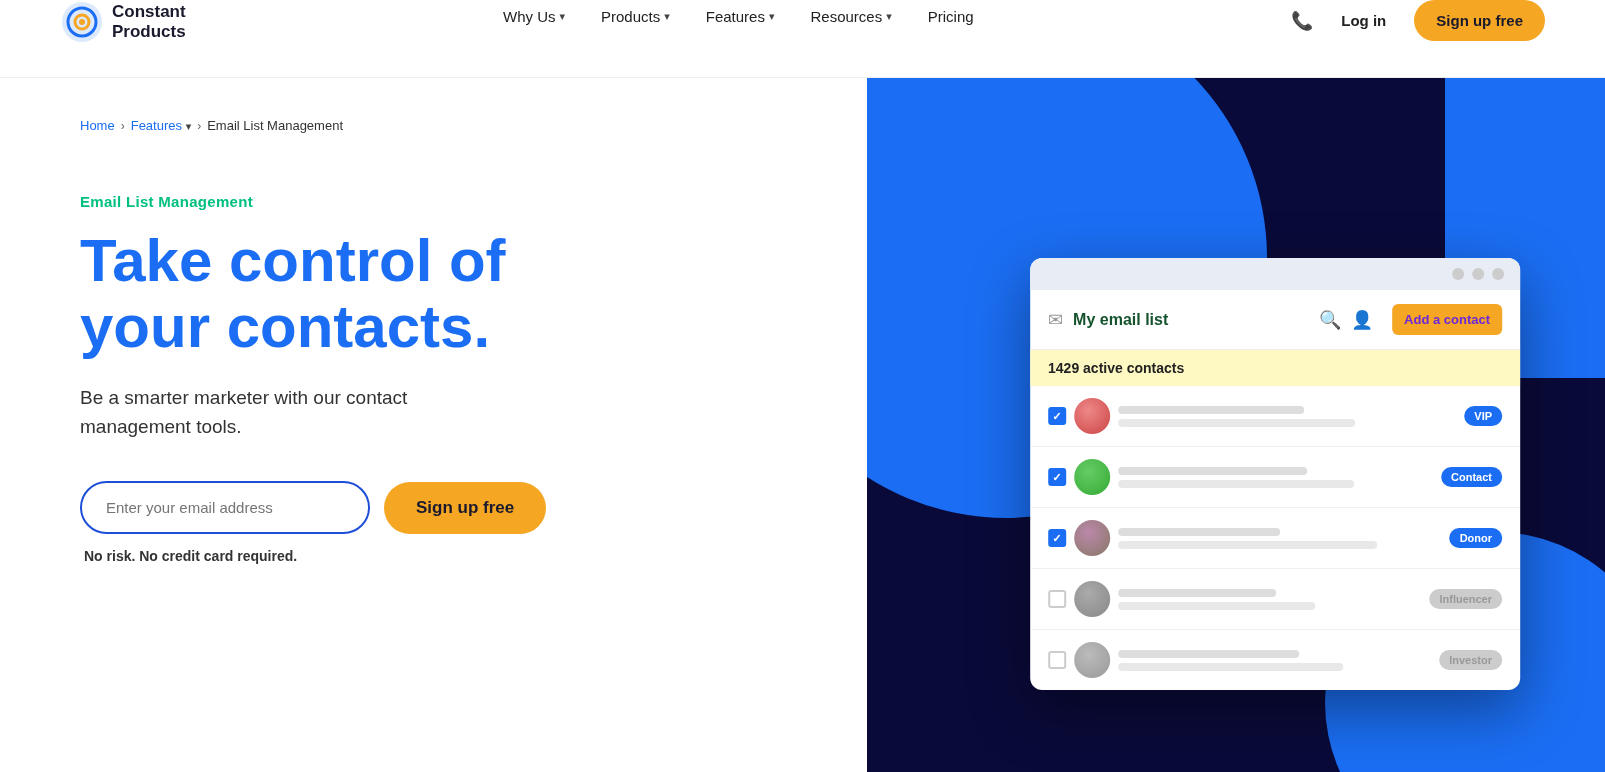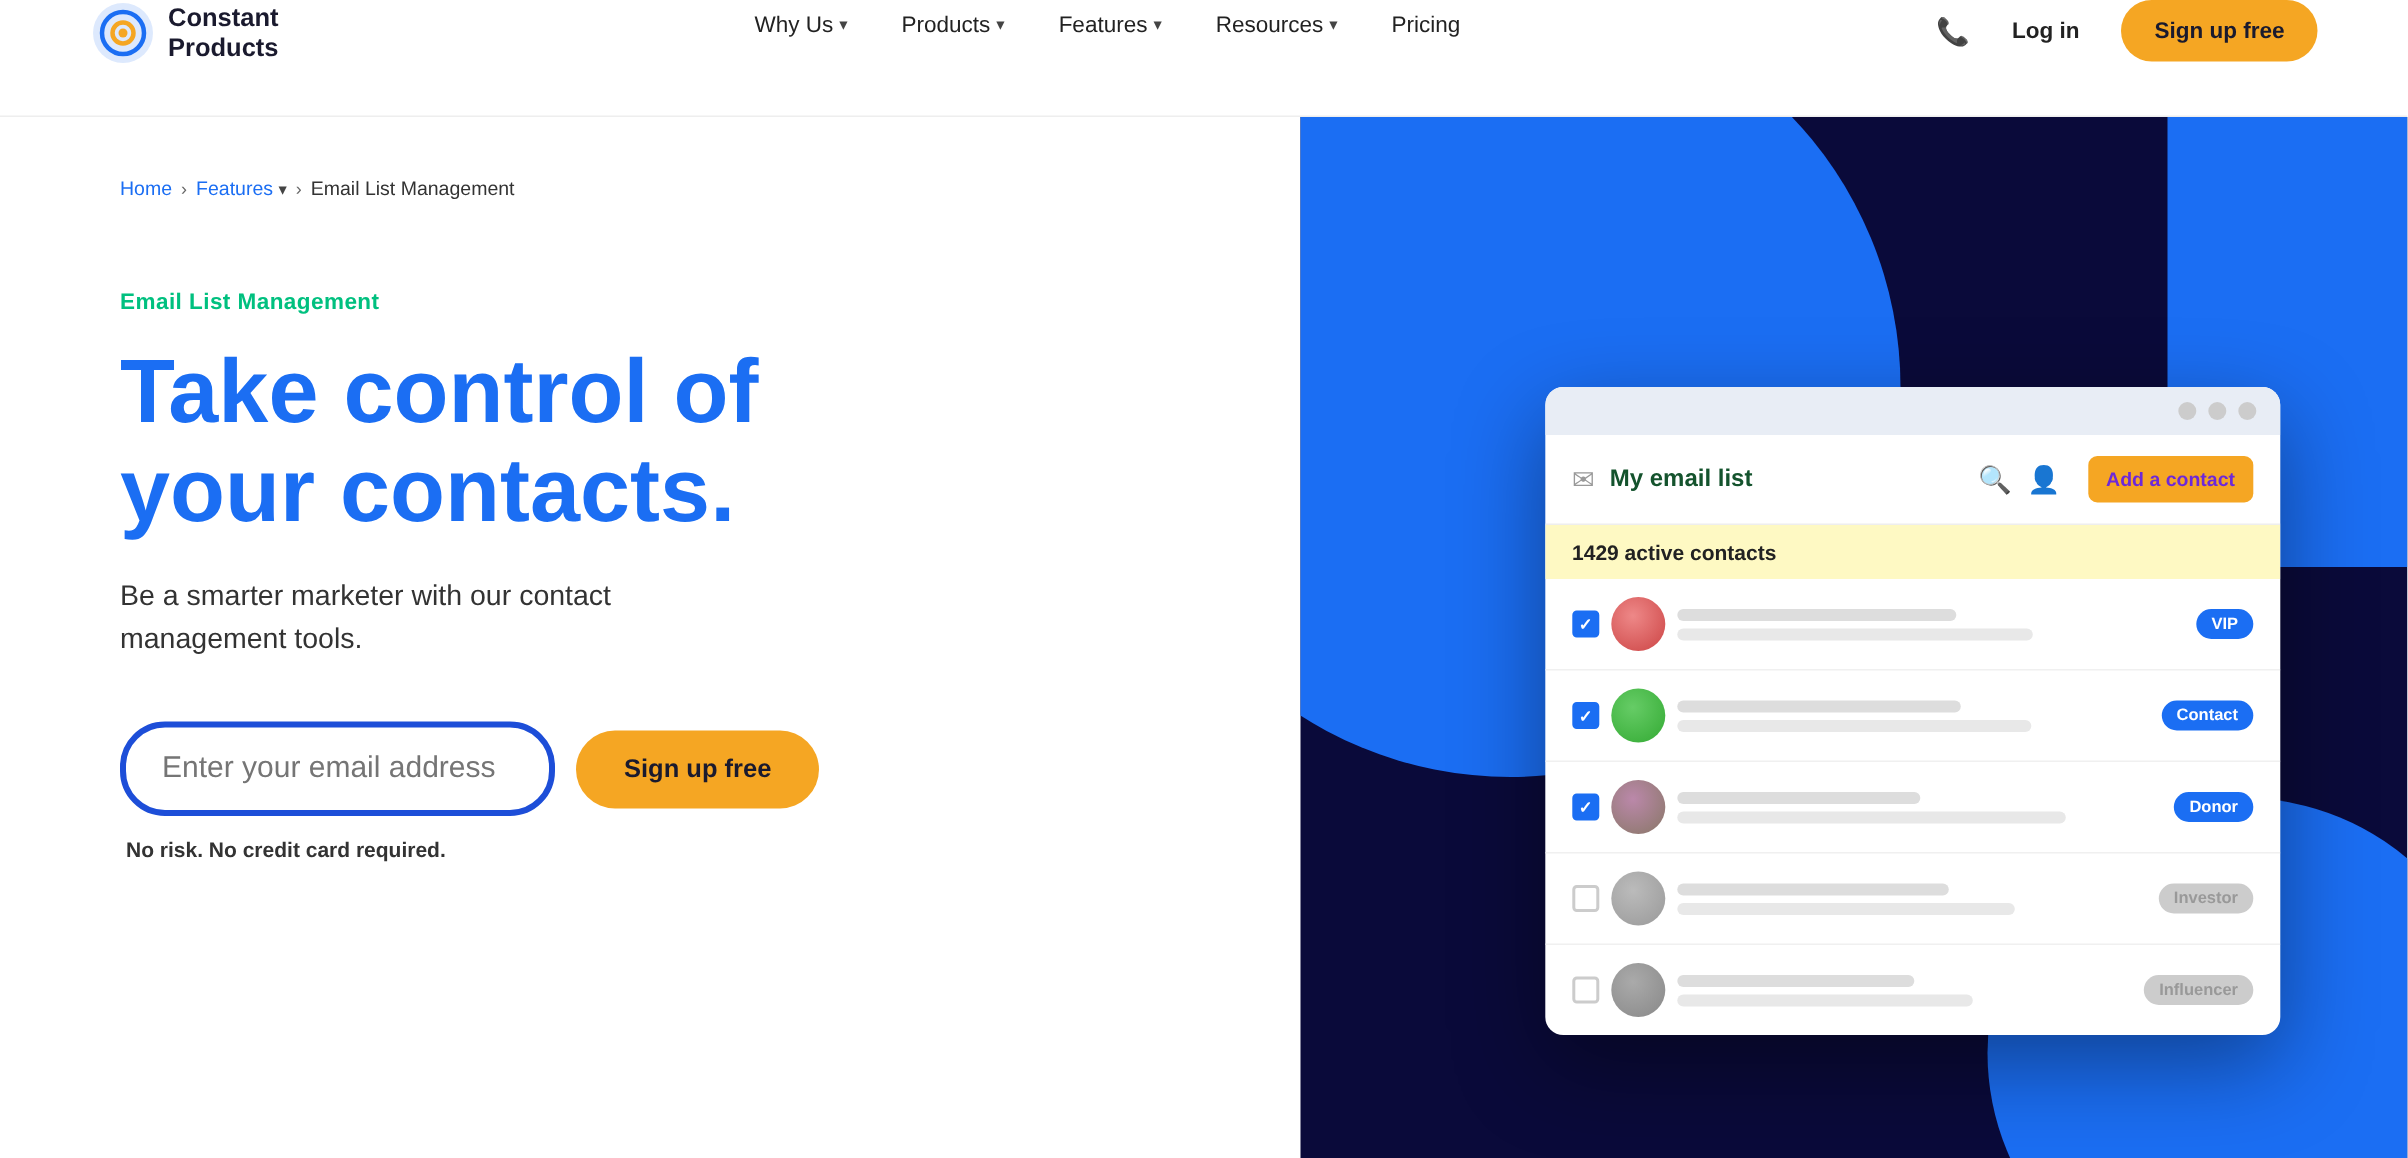--- a/index.html
+++ b/index.html
@@ -106,23 +106,23 @@
     }
 
     .cta-row {
       display: flex;
       align-items: center;
       gap: 14px;
       margin-bottom: 14px;
     }
     .email-input {
       padding: 16px 24px;
-      border: 4px solid #1d4ed8;
+      border: 2px solid #1d4ed8;
       border-radius: 30px;
-      font-size: 20px;
+      font-size: 15px;
       width: 290px;
       color: #0f766e;
       outline: none;
     }
     .signup-btn-main {
       background: #f5a623;
       color: #1a1a2e;
       font-weight: 700;
       font-size: 17px;
       padding: 16px 32px;
@@ -422,33 +422,33 @@
         <div class="avatar-circle av3"></div>
         <div class="contact-lines">
           <div class="line-short" style="width:50%"></div>
           <div class="line-long" style="width:80%"></div>
         </div>
         <span class="tag tag-donor">Donor</span>
       </div>
 
       <div class="contact-row">
         <div class="checkbox unchecked"></div>
+        <div class="avatar-placeholder av4"></div>
+        <div class="contact-lines">
+          <div class="line-short" style="width:52%"></div>
+          <div class="line-long" style="width:65%"></div>
+        </div>
+        <span class="tag tag-influencer">Influencer</span>
+      </div>
+
+      <div class="contact-row">
+        <div class="checkbox unchecked"></div>
         <div class="avatar-placeholder av5"></div>
         <div class="contact-lines">
           <div class="line-short" style="width:58%"></div>
           <div class="line-long" style="width:72%"></div>
         </div>
         <span class="tag tag-investor">Investor</span>
       </div>
 
-      <div class="contact-row">
-        <div class="checkbox unchecked"></div>
-        <div class="avatar-placeholder av4"></div>
-        <div class="contact-lines">
-          <div class="line-short" style="width:52%"></div>
-          <div class="line-long" style="width:65%"></div>
-        </div>
-        <span class="tag tag-influencer">Influencer</span>
-      </div>
-
     </div>
   </div>
 </div>
 
 </body></html>

